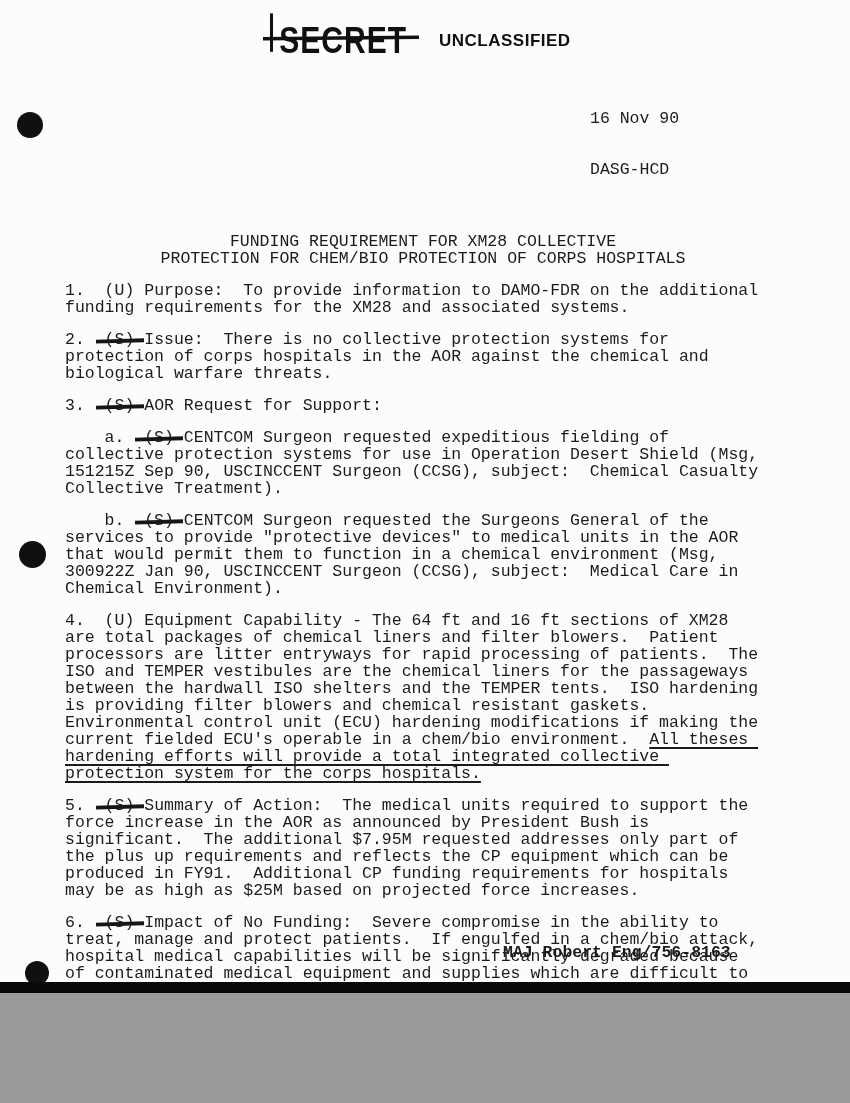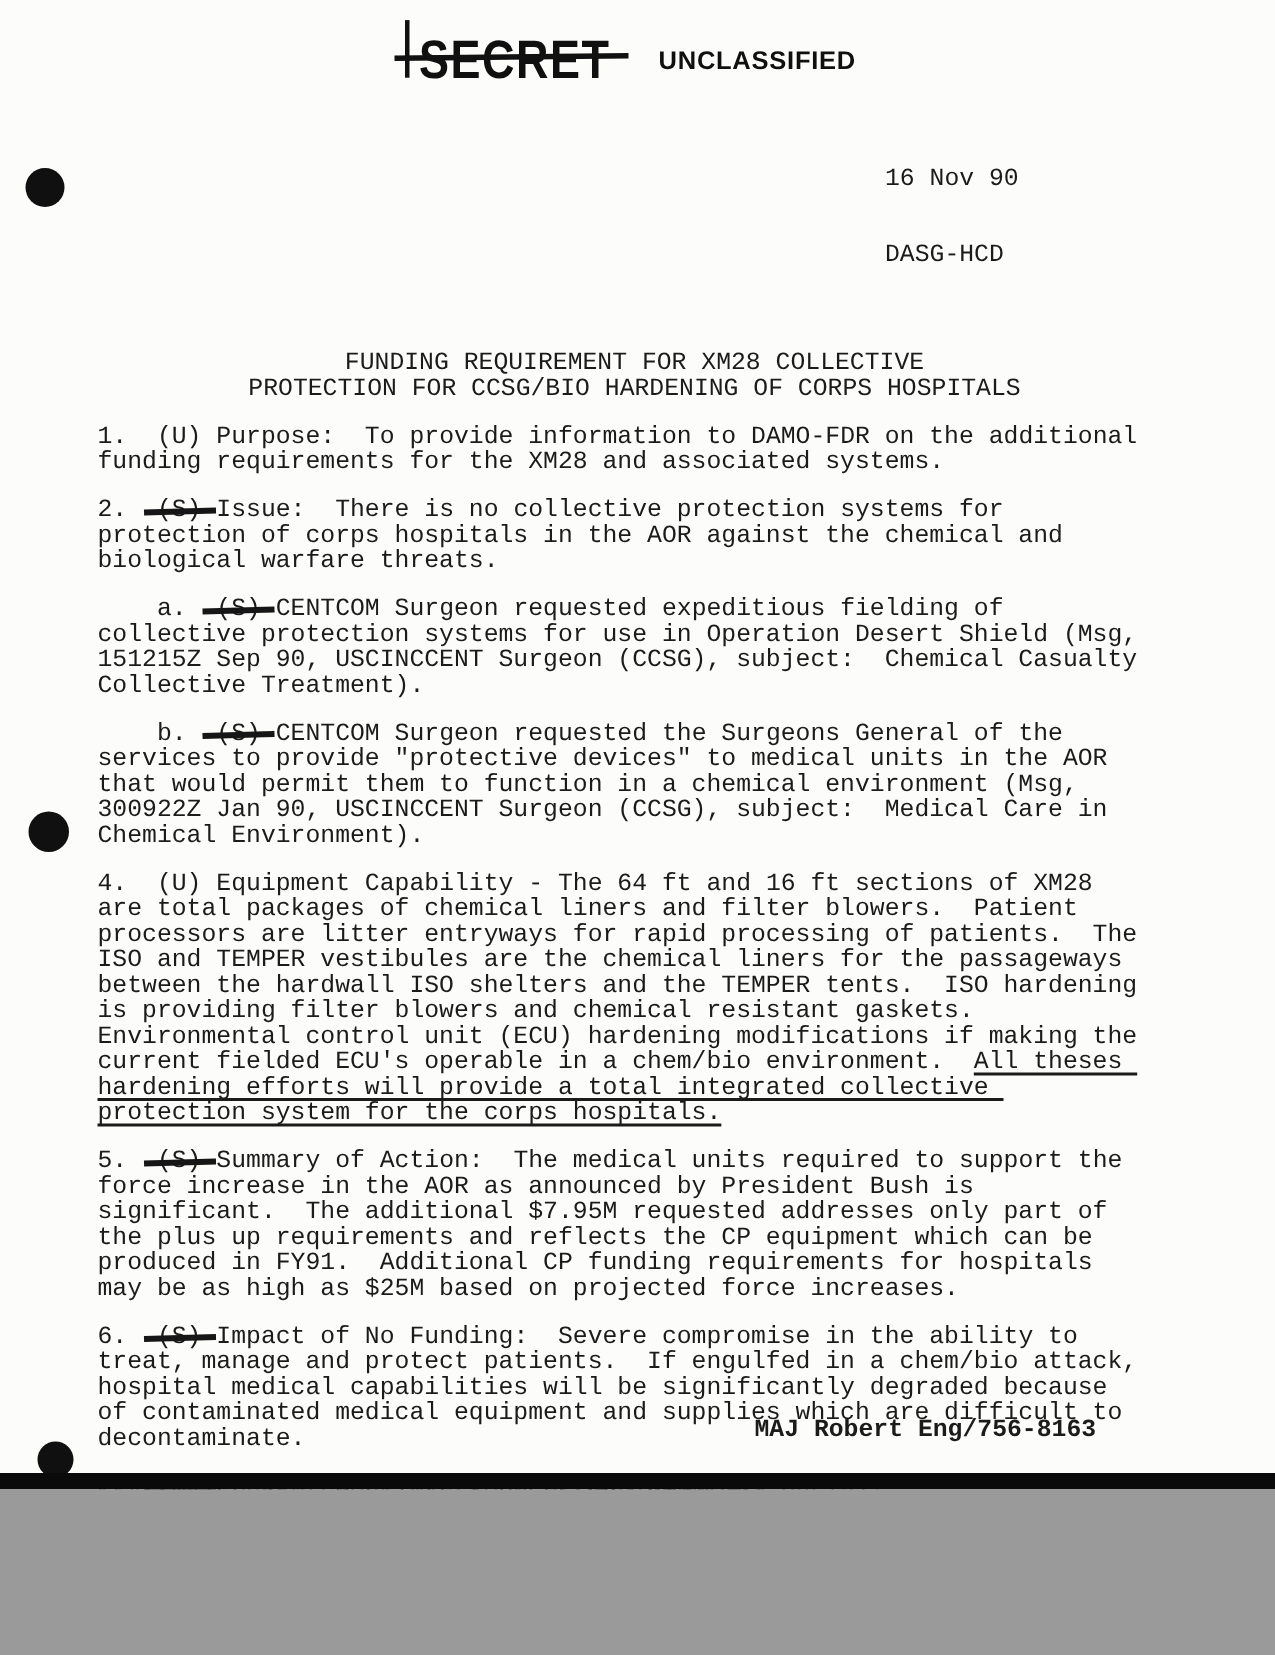--- a/index.html
+++ b/index.html
@@ -100,28 +100,29 @@
       <span class="unclass-top">UNCLASSIFIED</span>
     </div>
 
   <div class="content">
     <div class="dateblock">
       <div>16 Nov 90</div>
       <div>DASG-HCD</div>
     </div>
     <div class="title">
       <div>FUNDING REQUIREMENT FOR XM28 COLLECTIVE</div>
-      <div>PROTECTION FOR CCSG/BIO HARDENING OF CORPS HOSPITALS</div>
+      <div>PROTECTION FOR CHEM/BIO PROTECTION OF CORPS HOSPITALS</div>
     </div>
     <div class="paras">
       <div class="para"><span>1.  </span><span class="marking">(U)</span><span> Purpose:  To provide information to DAMO-FDR on the additional
 funding requirements for the XM28 and associated systems.</span></div>
       <div class="para"><span>2.  </span><span class="marking struck">(S)</span><span> Issue:  There is no collective protection systems for
 protection of corps hospitals in the AOR against the chemical and
 biological warfare threats.</span></div>
+      <div class="para"><span>3.  </span><span class="marking struck">(S)</span><span> AOR Request for Support:</span></div>
       <div class="para"><span>    a.  </span><span class="marking struck">(S)</span><span> CENTCOM Surgeon requested expeditious fielding of
 collective protection systems for use in Operation Desert Shield (Msg,
 151215Z Sep 90, USCINCCENT Surgeon (CCSG), subject:  Chemical Casualty
 Collective Treatment).</span></div>
       <div class="para"><span>    b.  </span><span class="marking struck">(S)</span><span> CENTCOM Surgeon requested the Surgeons General of the
 services to provide "protective devices" to medical units in the AOR
 that would permit them to function in a chemical environment (Msg,
 300922Z Jan 90, USCINCCENT Surgeon (CCSG), subject:  Medical Care in
 Chemical Environment).</span></div>
       <div class="para"><span>4.  </span><span class="marking">(U)</span><span> Equipment Capability - The 64 ft and 16 ft sections of XM28

